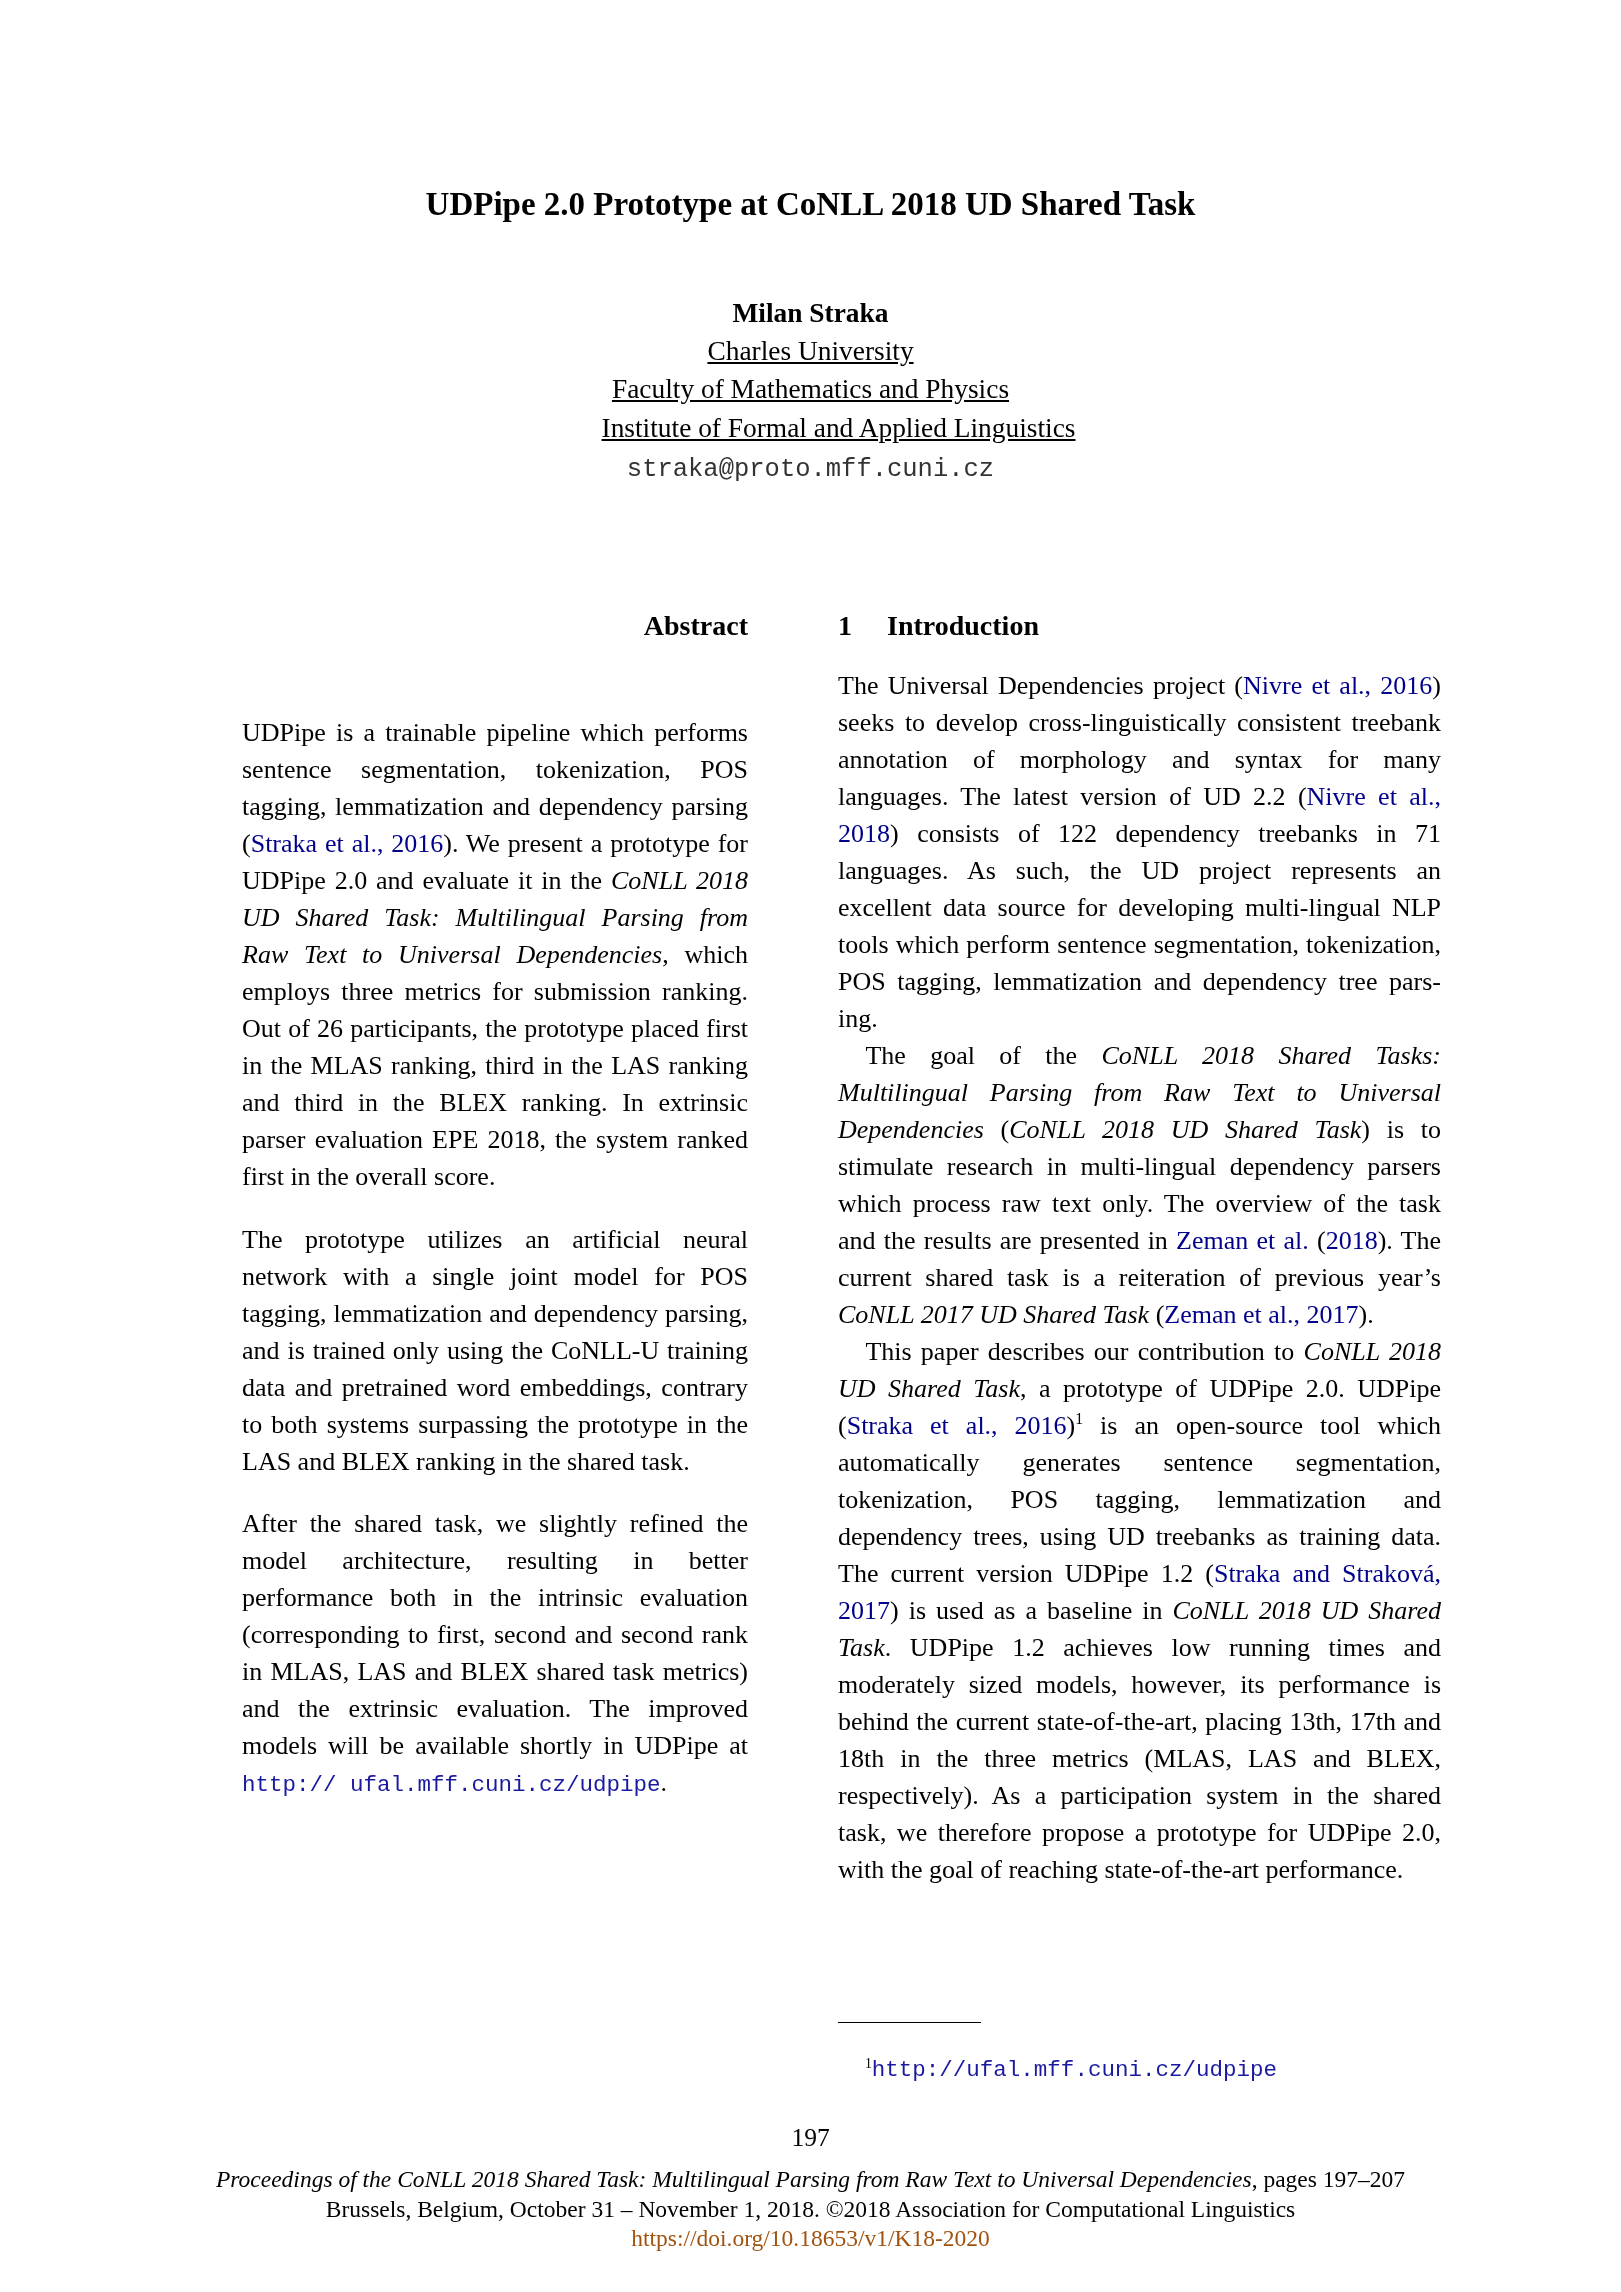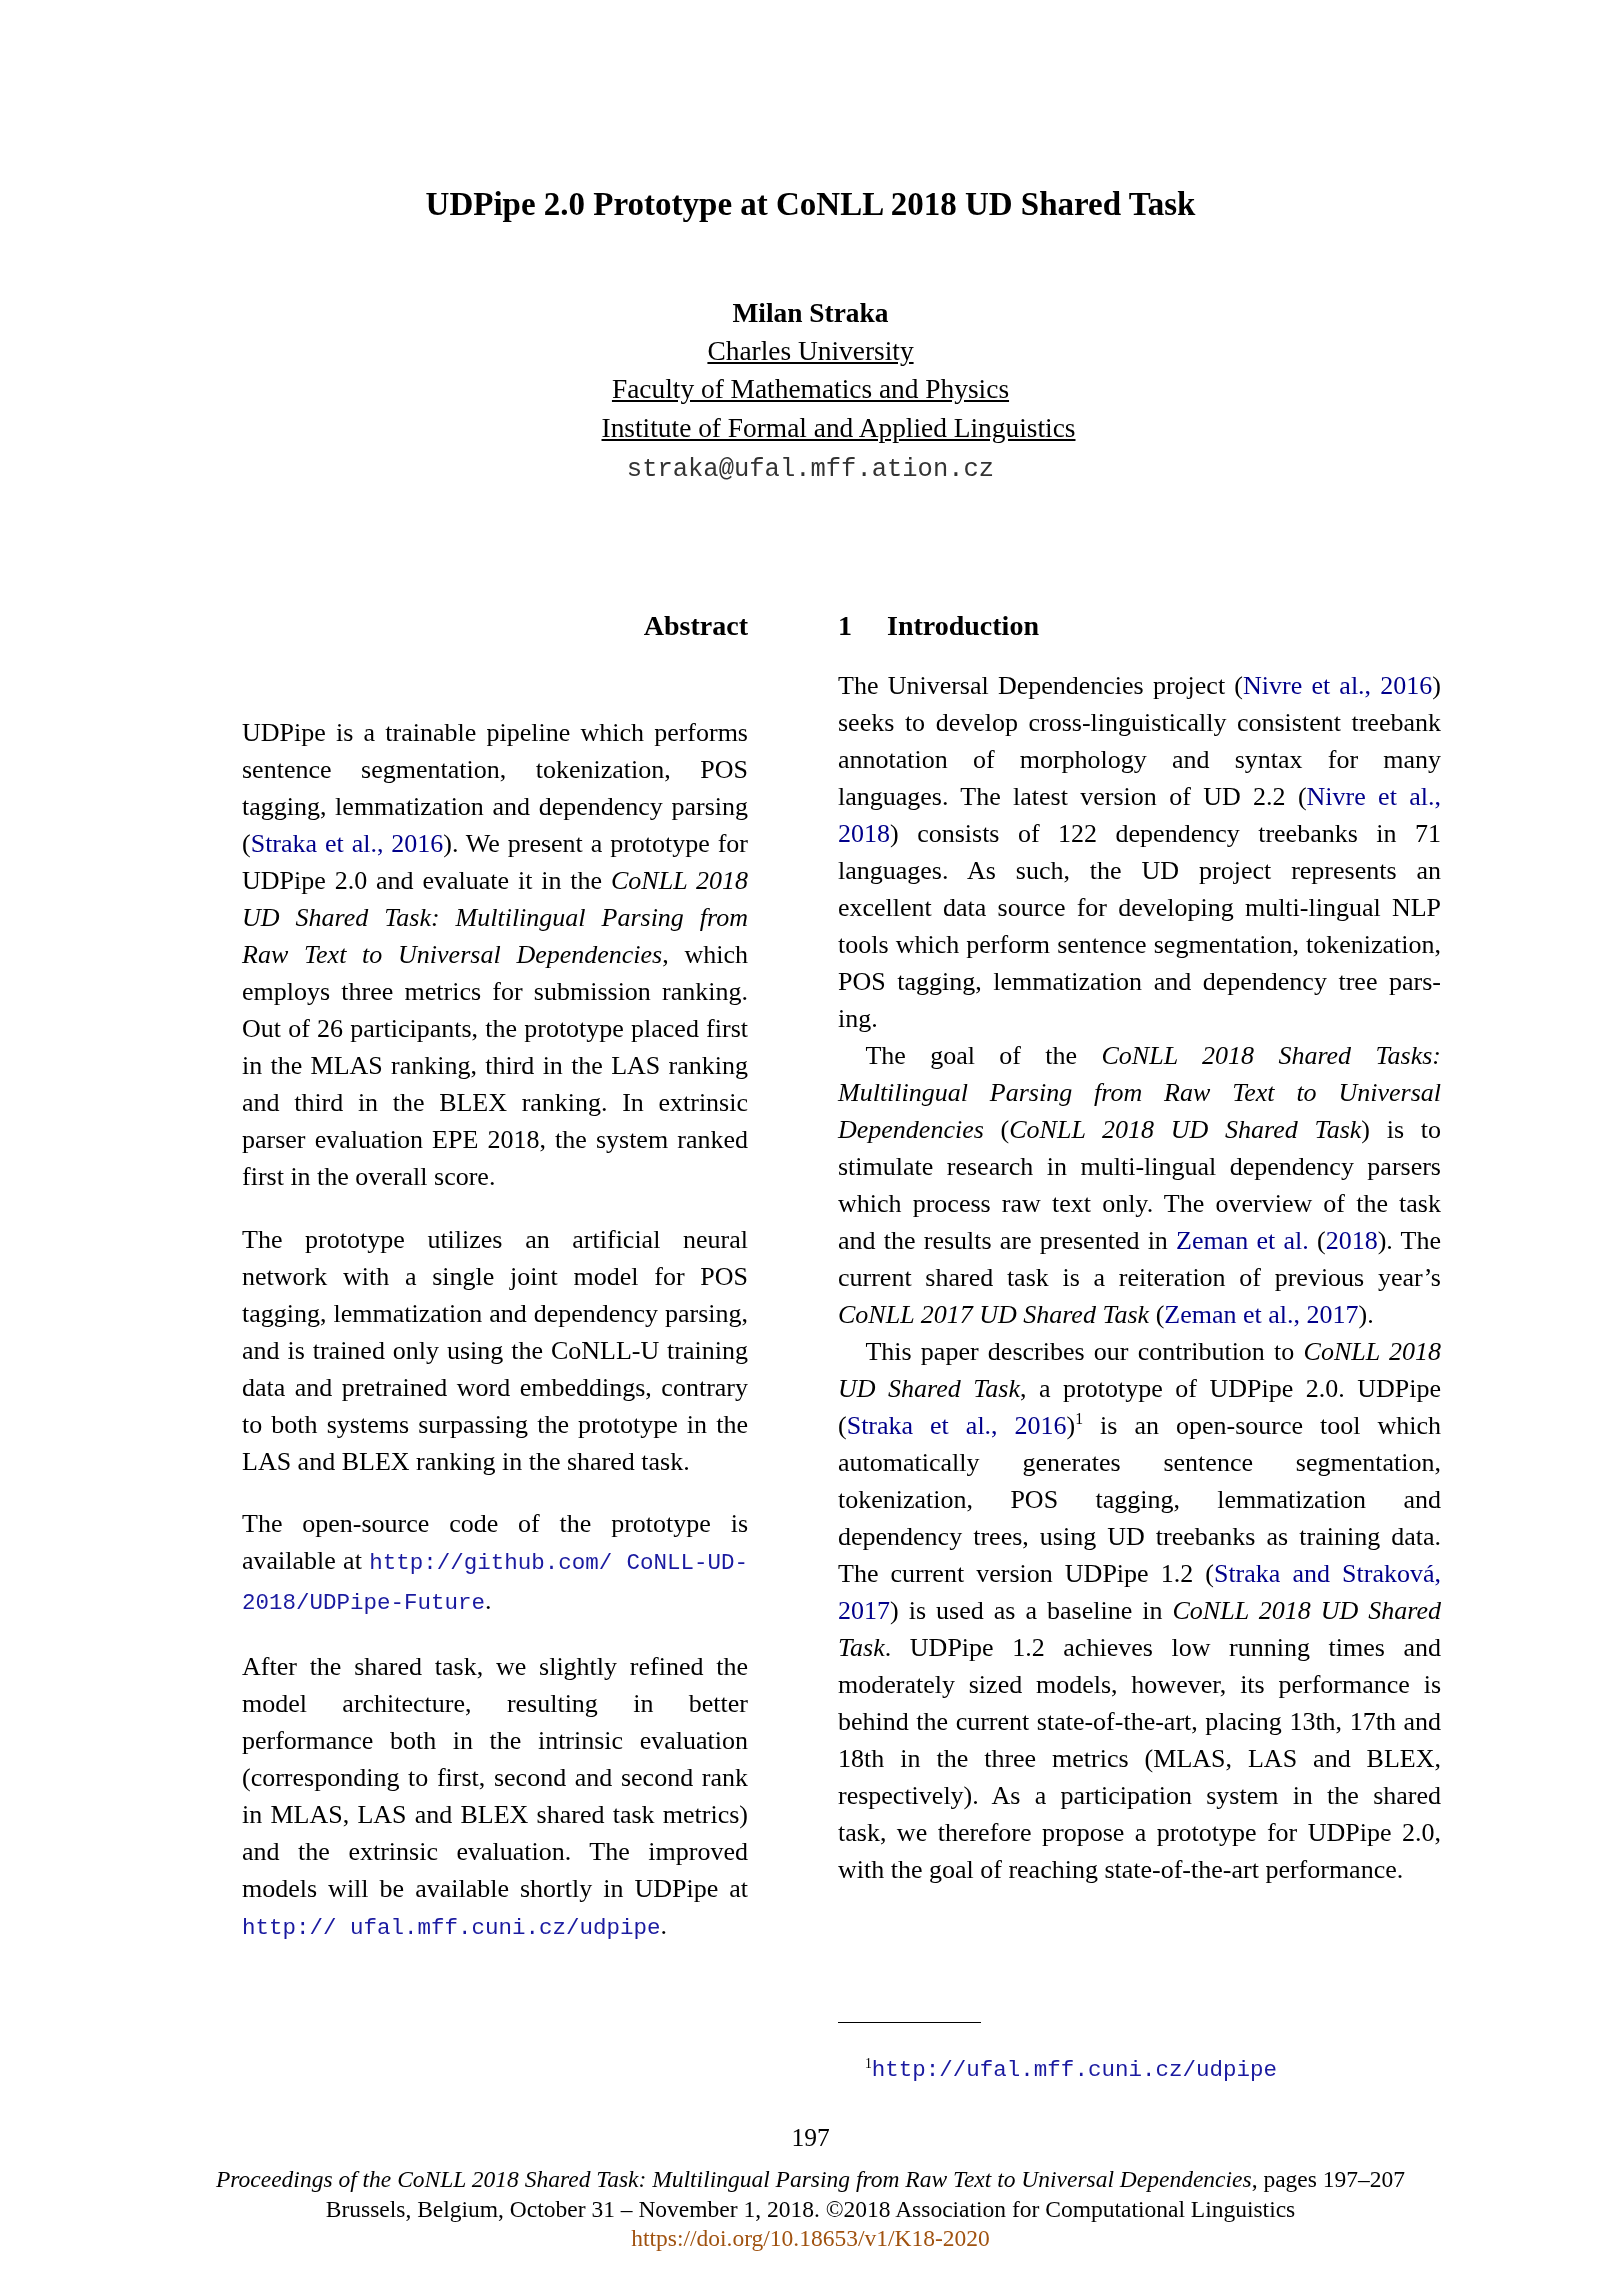--- a/index.html
+++ b/index.html
@@ -35,27 +35,26 @@
   .ital { font-style:italic; }
 </style>
 </head>
 <body>
 
 <div id="title" class="abs center">UDPipe 2.0 Prototype at CoNLL 2018 UD Shared Task</div>
 <div id="author" class="abs center">Milan Straka</div>
 <div id="aff1" class="abs center aff">Charles University</div>
 <div id="aff2" class="abs center aff">Faculty of Mathematics and Physics</div>
 <div id="aff3" class="abs center aff">Institute of Formal and Applied Linguistics</div>
-<div id="email" class="abs center">straka@ufal.mff.ation.cz</div>
+<div id="email" class="abs center">straka@proto.mff.cuni.cz</div>
 
 <div id="leftcol" class="col">
   <div id="abstract-head" class="sec-head">Abstract</div>
   <p><span>UDPipe is a trainable pipeline which per­forms sentence segmentation, tokeniza­tion, POS tagging, lemmatization and de­pendency parsing (</span><a>Straka et al., 2016</a><span>). We present a prototype for UDPipe 2.0 and evaluate it in the </span><span class="ital">CoNLL 2018 UD Shared Task: Multilingual Parsing from Raw Text to Universal Dependencies</span><span>, which em­ploys three metrics for submission rank­ing.  Out of 26 participants, the proto­type placed first in the MLAS ranking, third in the LAS ranking and third in the BLEX ranking. In extrinsic parser evalua­tion EPE 2018, the system ranked first in the overall score.</span></p>
   <p>The prototype utilizes an artificial neu­ral network with a single joint model for POS tagging, lemmatization and depen­dency parsing, and is trained only using the CoNLL-U training data and pretrained word embeddings, contrary to both sys­tems surpassing the prototype in the LAS and BLEX ranking in the shared task.</p>
-  <p><span>The open-source code of the proto­type is available at </span><a class="tt">http://github.com/ CoNLL-UD-2018/UDPipe-Future</a><span>.</span></p>
   <p><span>After the shared task, we slightly refined the model architecture, resulting in better performance both in the intrinsic evalu­ation (corresponding to first, second and second rank in MLAS, LAS and BLEX shared task metrics) and the extrinsic eval­uation.  The improved models will be available shortly in UDPipe at </span><a class="tt">http:// ufal.mff.cuni.cz/udpipe</a><span>.</span></p>
 </div>
 
 <div id="rightcol" class="col">
   <div id="intro-head" class="sec-head"><span class="num">1</span><span>Introduction</span></div>
   <p class="indent" style="text-indent:0"><span>The Universal Dependencies project (</span><a>Nivre et al., 2016</a><span>) seeks to develop cross-linguistically consis­tent treebank annotation of morphology and syn­tax for many languages.  The latest version of UD 2.2 (</span><a>Nivre et al., 2018</a><span>) consists of 122 de­pendency treebanks in 71 languages.  As such, the UD project represents an excellent data source for developing multi-lingual NLP tools which per­form sentence segmentation, tokenization, POS tagging, lemmatization and dependency tree pars­ing.</span></p>
   <p class="indent"><span>The goal of the </span><span class="ital">CoNLL 2018 Shared Tasks: Multilingual Parsing from Raw Text to Universal Dependencies</span><span> (</span><span class="ital">CoNLL 2018 UD Shared Task</span><span>) is to stimulate research in multi-lingual dependency parsers which process raw text only. The overview of the task and the results are presented in </span><a>Zeman et al.</a><span> (</span><a>2018</a><span>).  The current shared task is a reiter­ation of previous year’s </span><span class="ital">CoNLL 2017 UD Shared Task</span><span> (</span><a>Zeman et al., 2017</a><span>).</span></p>
   <p class="indent"><span>This paper describes our contribution to </span><span class="ital">CoNLL 2018 UD Shared Task</span><span>, a prototype of UDPipe 2.0. UDPipe (</span><a>Straka et al., 2016</a><span>)</span><sup>1</sup><span> is an open-source tool which automatically generates sentence seg­mentation, tokenization, POS tagging, lemmati­zation and dependency trees, using UD treebanks as training data.  The current version UDPipe 1.2 (</span><a>Straka and Straková, 2017</a><span>) is used as a base­line in </span><span class="ital">CoNLL 2018 UD Shared Task</span><span>.  UDPipe 1.2 achieves low running times and moderately sized models, however, its performance is behind the current state-of-the-art, placing 13th, 17th and 18th in the three metrics (MLAS, LAS and BLEX, respectively).  As a participation system in the shared task, we therefore propose a prototype for UDPipe 2.0, with the goal of reaching state-of-the-art performance.</span></p>
 </div>
 

